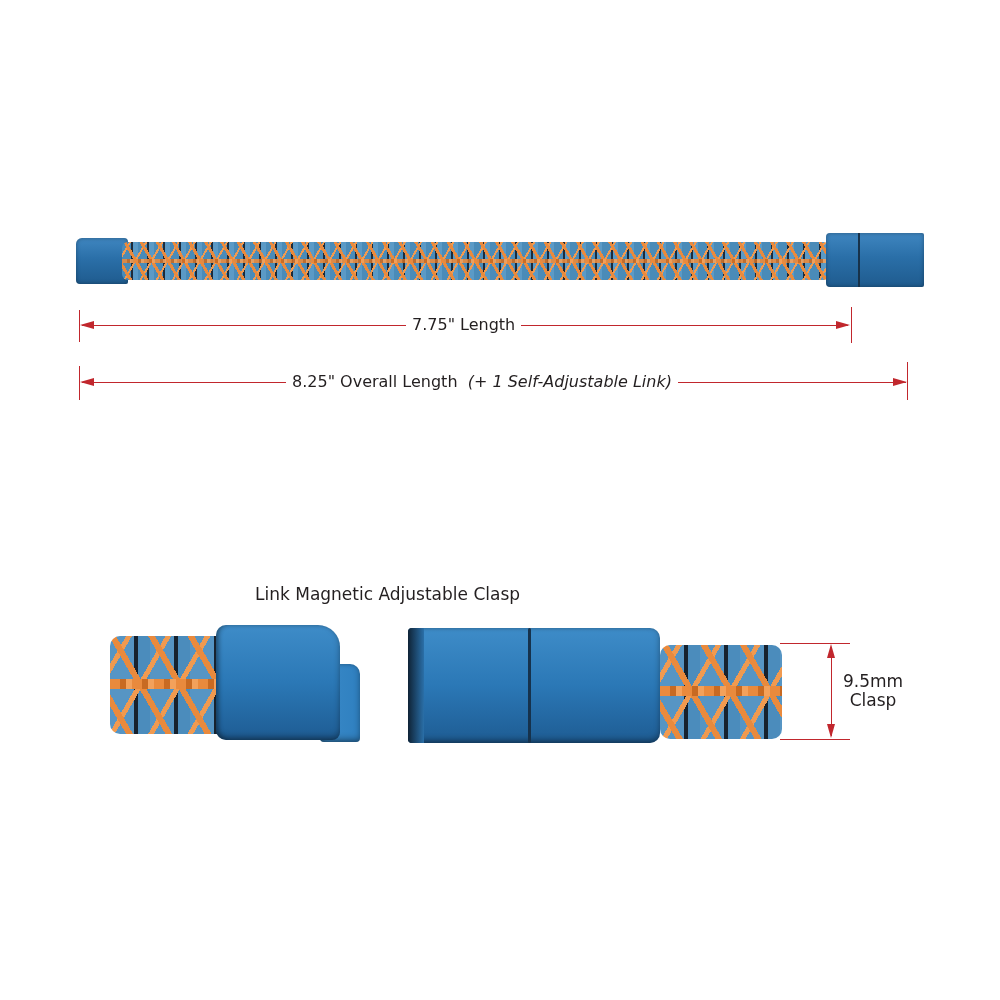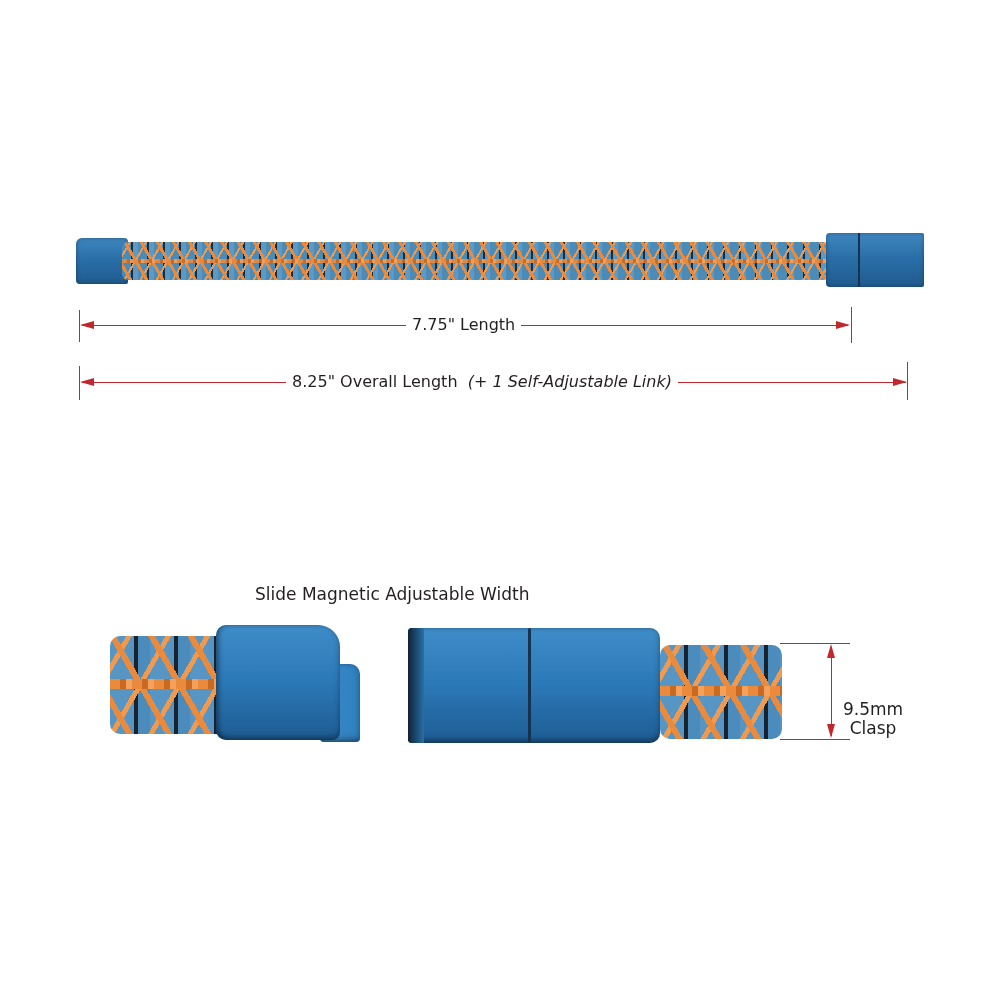--- a/index.html
+++ b/index.html
@@ -82,21 +82,21 @@
   <div class="arrow-left" style="left:80px; top:378px;"></div>
   <div class="dim-line" style="left:82px; top:382px; width:824px;"></div>
   <div class="arrow-right" style="left:893px; top:378px;"></div>
   <div class="dim-tick" style="left:907px; top:362px; height:38px;"></div>
   <div class="dim-label" style="left:286px; top:372px;">
     <span>8.25" Overall Length</span>&nbsp;
     <i>(+ 1 Self-Adjustable Link)</i>
   </div>
 </div>
 
-<div class="section-title" style="left:255px; top:584px;">Slide Magnetic Adjustable Width</div>
+<div class="section-title" style="left:255px; top:584px;">Link Magnetic Adjustable Clasp</div>
 
 <div>
   <div class="chain-big" style="left:110px; top:636px; width:125px; height:98px;"></div>
   <div class="big-clasp" style="left:320px; top:664px; width:40px; height:78px; border-radius:4px 10px 4px 4px; background:linear-gradient(90deg,#3a89c7,#2f80c0);"></div>
   <div class="big-clasp" style="left:216px; top:625px; width:124px; height:115px; border-radius:10px 22px 8px 10px;"></div>
 </div>
 
 <div>
   <div class="big-clasp" style="left:408px; top:628px; width:252px; height:115px; border-radius:4px 10px 10px 4px;">
     <div style="position:absolute; left:120px; top:0; width:3px; height:100%; background:#16324c; border-radius:2px;"></div>
@@ -104,17 +104,17 @@
   </div>
   <div class="chain-big" style="left:660px; top:645px; width:122px; height:94px;"></div>
 </div>
 
 <div>
   <div class="dim-line" style="left:780px; top:643px; width:70px;"></div>
   <div class="dim-line" style="left:780px; top:739px; width:70px;"></div>
   <div class="arrow-up" style="left:827px; top:644px;"></div>
   <div class="dim-tick" style="left:831px; top:648px; height:88px;"></div>
   <div class="arrow-down" style="left:827px; top:724px;"></div>
-  <div class="width-label" style="left:833px; top:672px;margin-top:28px;">
+  <div class="width-label" style="left:833px; top:672px;">
     <div>9.5mm</div>
     <div>Clasp</div>
   </div>
 </div>
 
 </body></html>

